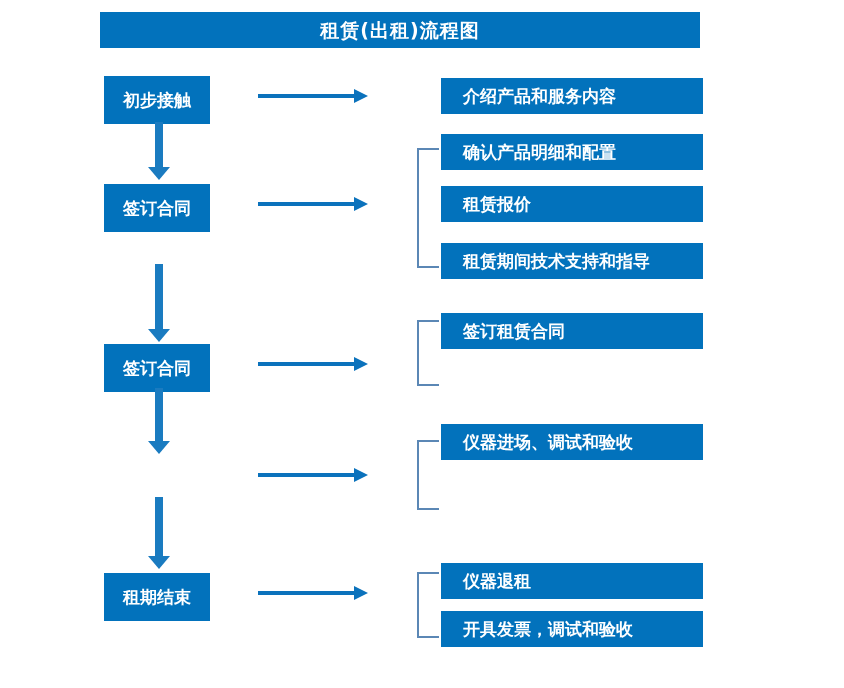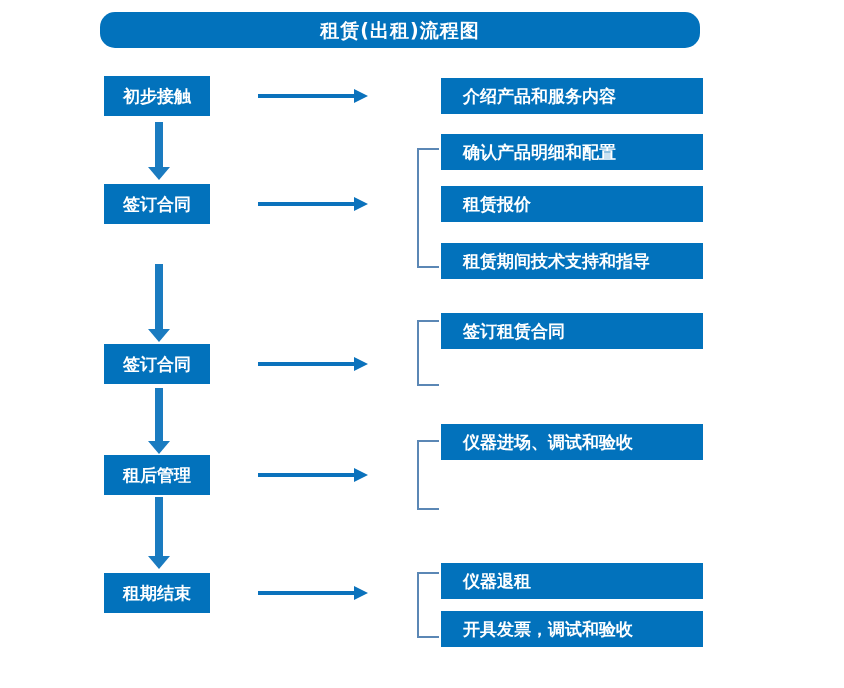--- a/index.html
+++ b/index.html
@@ -27,21 +27,20 @@
   .title-bar {
     position: absolute;
     left: 100px;
     top: 12px;
     width: 600px;
     height: 36px;
     background: #0272BC;
     display: flex;
     align-items: center;
     justify-content: center;
-    border-radius: 15px;
   }
   .title-bar .title-text {
     color: #ffffff;
     font-size: 19px;
     font-weight: bold;
     letter-spacing: 1px;
     line-height: 1;
   }
 
   
@@ -57,21 +56,21 @@
     font-size: 17px;
     font-weight: bold;
     line-height: 1;
     white-space: nowrap;
   }
 
   
   .node.stage {
     justify-content: center;
     width: 106px;
-    height: 40px;
+    height: 48px;
     left: 104px;
   }
   .node.stage .node-label {
     font-size: 17px;
   }
 
   
   .node.detail {
     justify-content: flex-start;
     left: 441px;
@@ -204,23 +203,20 @@
 
   <div class="node detail" style="top:313px;">
     <span class="node-label">签订租赁合同</span>
   </div>
 
   <div class="v-arrow" style="left:148px; top:388px; height:66px;">
     <span class="shaft" style="height:53px;"></span>
     <span class="head"></span>
   </div>
 
-  <div class="node stage" style="top:455px;">
-    <span class="node-label">租后管理</span>
-  </div>
   <div class="h-arrow" style="left:258px; top:468px;">
     <span class="shaft"></span>
     <span class="head"></span>
   </div>
 
   <div class="bracket" style="top:440px; height:70px;"></div>
 
   <div class="node detail" style="top:424px;">
     <span class="node-label">仪器进场、调试和验收</span>
   </div>

